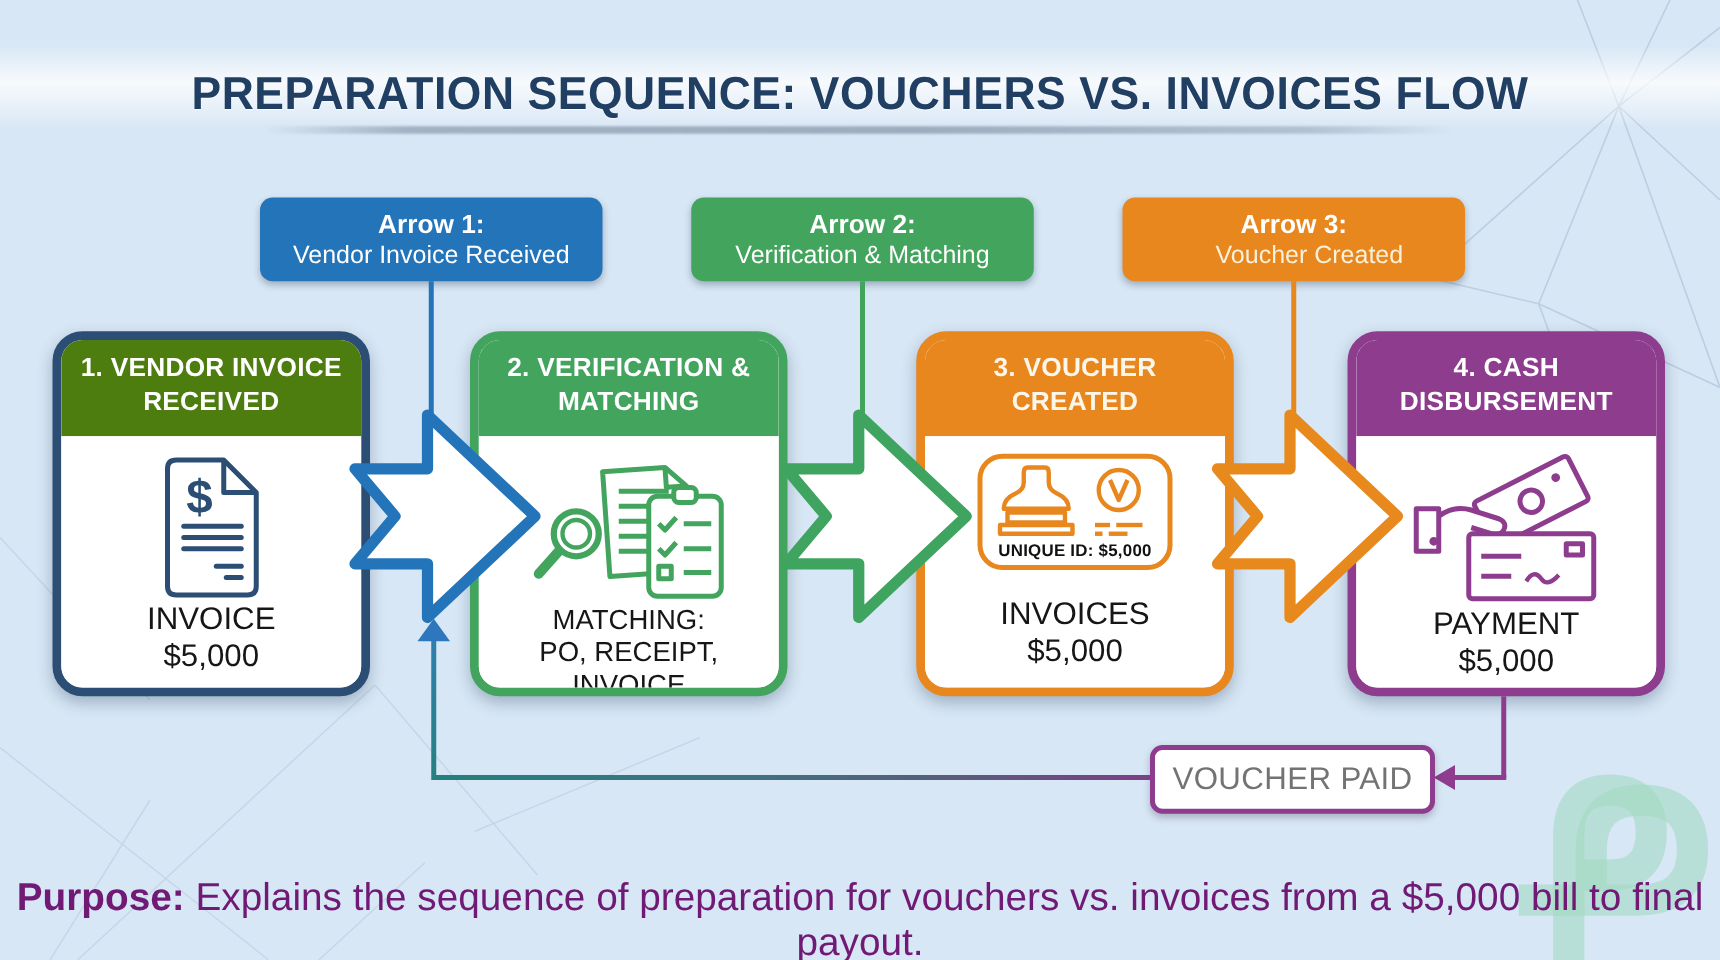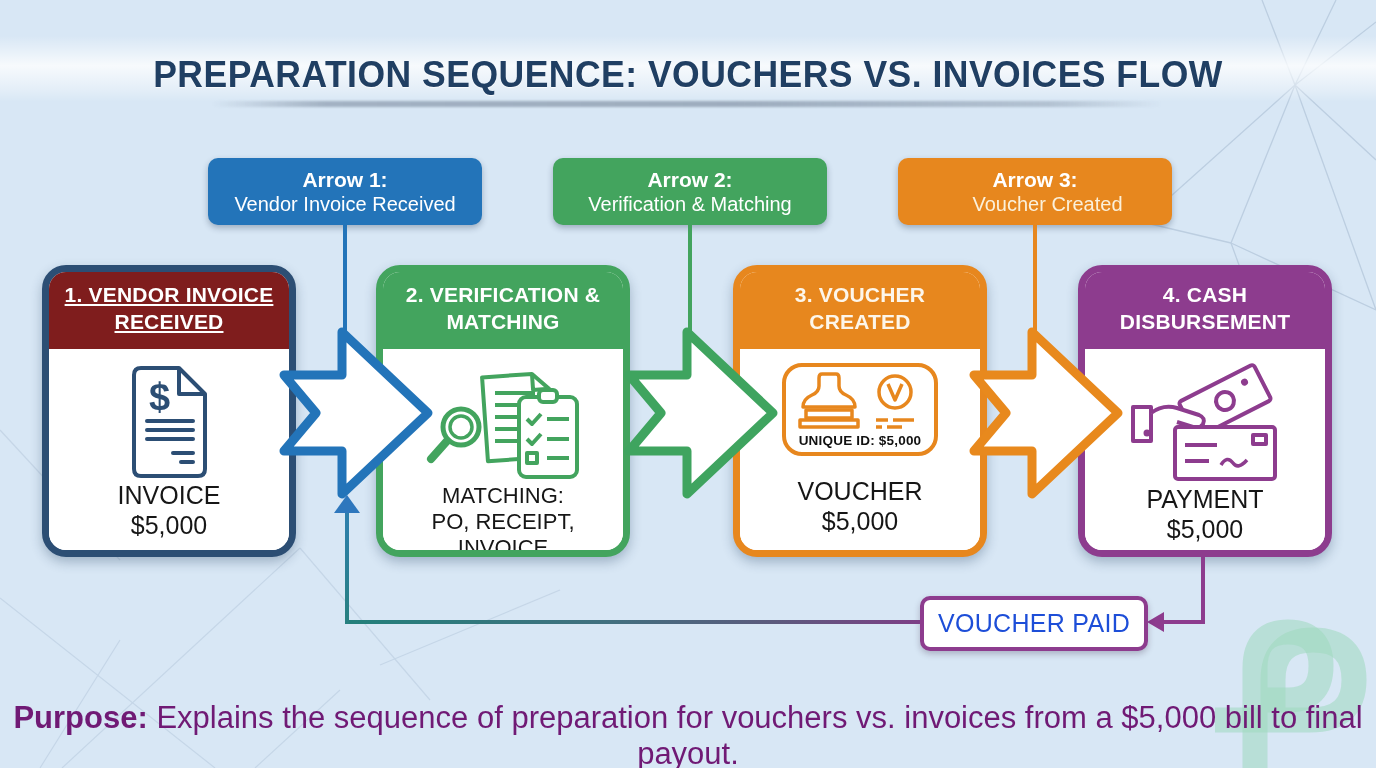--- a/index.html
+++ b/index.html
@@ -52,21 +52,21 @@
     min-height:77px;display:flex;align-items:center;justify-content:center;
     color:#fff;font-weight:700;font-size:21px;text-align:center;line-height:1.25;
     padding:6px 12px 10px;letter-spacing:.2px;
   }
   .card-body{
     flex:1;display:flex;flex-direction:column;align-items:center;justify-content:space-between;
     padding:14px 6px 14px;background:#fff;
   }
   .card-label{font-size:25px;color:#161616;text-align:center;line-height:1.18;font-weight:500;}
   .card-label.small{font-size:22px;}
-  #card-1{left:42px;border-color:#2c4e74;}  #card-1 .card-header{background:#7f1d1d;text-decoration:underline;}
+  #card-1{left:42px;border-color:#2c4e74;}  #card-1 .card-header{background:#4d7c0f;}
   #card-2{left:376px;border-color:#43a45e;} #card-2 .card-header{background:#43a45e;}
   #card-3{left:733px;border-color:#e7871e;} #card-3 .card-header{background:#e7871e;color:#fdf6ea;}
   #card-4{left:1078px;border-color:#8d3c8e;}#card-4 .card-header{background:#8d3c8e;}
   
   .voucher-frame{
     border:4px solid #e7871e;border-radius:20px;padding:3px 6px 4px;
     display:flex;flex-direction:column;align-items:center;background:#fff;
   }
   .voucher-caption{font-size:13.5px;color:#111;font-weight:600;letter-spacing:.2px;margin-top:1px;}
   
@@ -90,21 +90,21 @@
   .pp-h{position:absolute;left:1163px;top:620px;width:42px;height:4px;background:#8d3c8e;}
   .pp-arrowhead-left{
     position:absolute;left:1147px;top:612px;width:0;height:0;
     border-top:10px solid transparent;border-bottom:10px solid transparent;
     border-right:17px solid #8d3c8e;
   }
   .voucher-paid-box{
     position:absolute;left:920px;top:596px;width:228px;height:55px;
     background:#fff;border:4px solid #8d3c8e;border-radius:10px;
     display:flex;align-items:center;justify-content:center;
-    font-size:25px;color:#1d4ed8;box-shadow:0 3px 6px rgba(40,20,50,.25);
+    font-size:25px;color:#737373;box-shadow:0 3px 6px rgba(40,20,50,.25);
     letter-spacing:.3px;
   }
   
   .purpose{
     position:absolute;left:0;top:700px;width:100%;text-align:center;
     font-size:31px;color:#701a75;
   }
   .purpose .ph{font-weight:700;}
   
   #watermark{position:absolute;right:-6px;bottom:-12px;}
@@ -238,21 +238,21 @@
             <path d="M96,14 l7,16 l7,-16"></path>
             <line x1="84" y1="50" x2="96" y2="50"></line>
             <line x1="101" y1="50" x2="122" y2="50"></line>
             <line x1="84" y1="57" x2="90" y2="57"></line>
             <line x1="95" y1="57" x2="110" y2="57"></line>
           </g>
         </svg>
         <div class="voucher-caption">UNIQUE ID: $5,000</div>
       </div>
       <div class="card-label">
-        <div>VOUCHER</div>
+        <div>INVOICES</div>
         <div>$5,000</div>
       </div>
     </div>
   </div>
 
   <div id="card-4" class="card">
     <div class="card-header">4. CASH DISBURSEMENT</div>
     <div class="card-body">
       <svg width="160" height="122" viewBox="0 0 160 122">
         <g fill="none" stroke="#8d3c8e" stroke-width="4" stroke-linejoin="round">

